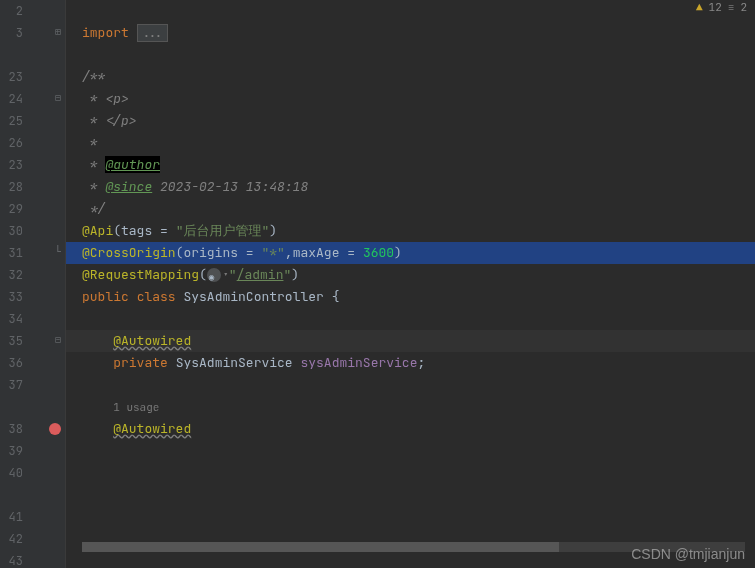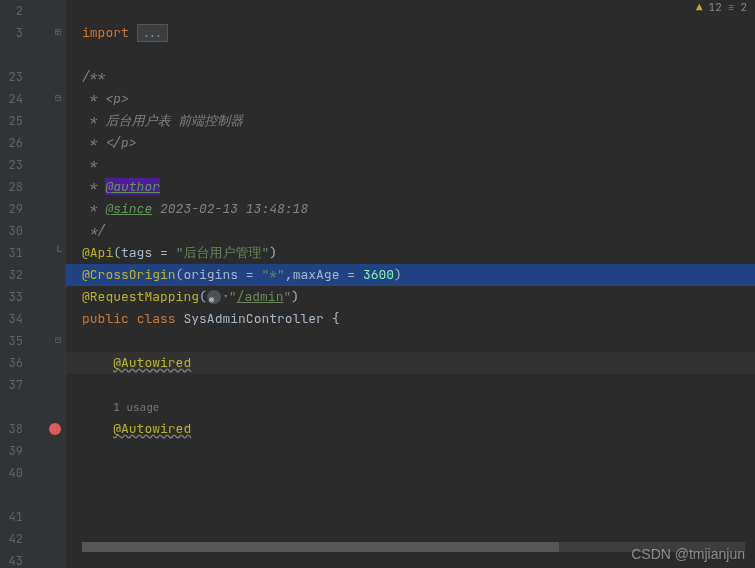--- a/index.html
+++ b/index.html
@@ -64,25 +64,25 @@
     padding-left: 16px;
     color: #a9b7c6;
     position: relative;
   }
   .line.hl { background: #323232; }
   .line.current { background: #214283; }
   .kw { color: #cc7832; }
   .ann { color: #bbb529; }
   .ann-wavy { color:#bbb529; text-decoration: underline wavy #808080; text-decoration-skip-ink: none;}
   .str { color: #6a8759; }
-  .num { color: #86efac; }
+  .num { color: #22c55e; }
   .cmt { color: #808080; font-style: italic; }
   .cmt-star { color: #808080; font-style: italic;}
   .doc-tag { color: #629755; font-style: italic; text-decoration: underline; }
-  .doc-tag-hl { color: #629755; font-style: italic; text-decoration: underline; background:#4c1d95;}
+  .doc-tag-hl { color: #629755; font-style: italic; text-decoration: underline; background:#000000;}
   .html-tag { color: #808080; font-style: italic;}
   .field { color: #9876aa; }
   .cls { color: #a9b7c6; }
   .usages { color: #787878; font-size: 11px; font-style: normal;}
   .fold-box {
     background: #3c3f41;
     border: 1px solid #555;
     padding: 0 4px;
     color: #808080;
     font-style: normal;
@@ -210,32 +210,32 @@
         <span>12</span>
       <span style="color:#777">≡</span>
         <span>2</span>
     </div>
 
     <div class="line"></div>
     <div class="line"><span class="kw">import</span> <span class="fold-box">...</span></div>
     <div class="line"></div>
     <div class="line"><span class="cmt">/**</span></div>
     <div class="line"><span class="cmt-star"> * </span><span class="html-tag">&lt;p&gt;</span></div>
-    <div class="line"><span class="cmt-star"> * </span><span class="cmt">后台用户表 前端控制器</span></div>
     <div class="line"><span class="cmt-star"> * </span><span class="html-tag">&lt;/p&gt;</span></div>
     <div class="line"><span class="cmt-star"> *</span></div>
     <div class="line"><span class="cmt-star"> * </span><span class="doc-tag-hl">@author</span></div>
     <div class="line"><span class="cmt-star"> * </span><span class="doc-tag">@since</span><span class="cmt"> 2023-02-13 13:48:18</span></div>
     <div class="line"><span class="cmt-star"> */</span></div>
     <div class="line"><span class="ann">@Api</span><span>(</span><span>tags</span><span> = </span><span class="str">"后台用户管理"</span><span>)</span></div>
     <div class="line current"><span class="ann">@CrossOrigin</span><span>(</span><span>origins</span><span> = </span><span class="str">"*"</span><span>,</span><span>maxAge</span><span> = </span><span class="num">3600</span><span>)</span></div>
     <div class="line"><span class="ann">@RequestMapping</span><span>(</span><span class="icon-hint"></span><span class="icon-arrow">▾</span><span class="str">"</span><span class="str" style="text-decoration:underline">/admin</span><span class="str">"</span><span>)</span></div>
     <div class="line"><span class="kw">public</span> <span class="kw">class</span> <span class="cls">SysAdminController</span><span> {</span></div>
     <div class="line"></div>
     <div class="line hl">    <span class="ann-wavy">@Autowired</span></div>
+    <div class="line">    <span class="kw">private</span> <span class="cls">SysAdminService</span> <span class="field">sysAdminService</span><span>;</span></div>
     <div class="line"></div>
     <div class="line">    <span class="usages">1 usage</span></div>
     <div class="line">    <span class="ann-wavy">@Autowired</span></div>
     <div class="line"></div>
 
     <div class="scrollbar-h">
         <div class="thumb"></div>
       </div>
   </div>
 </div>

